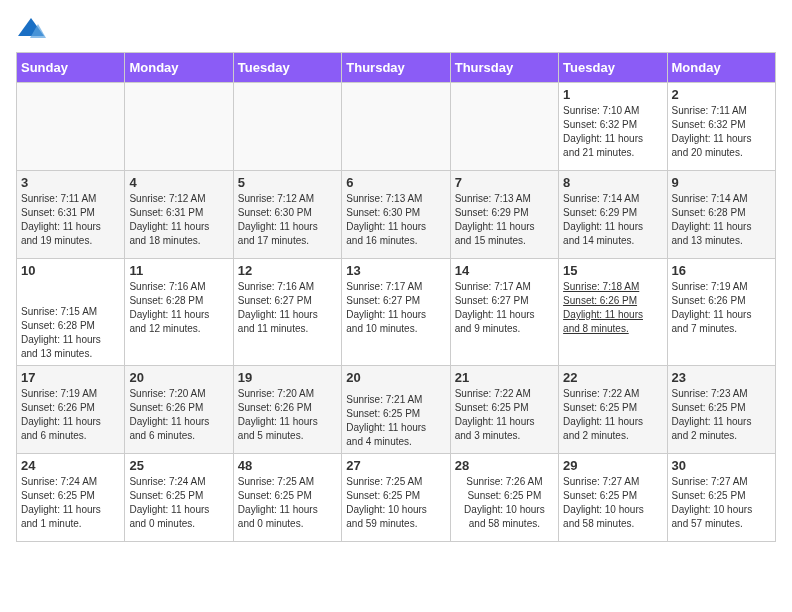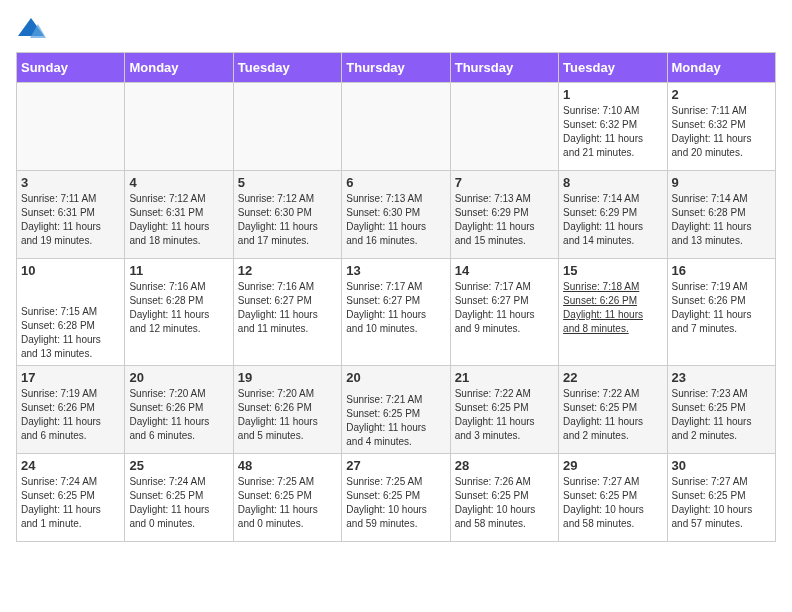--- a/index.html
+++ b/index.html
@@ -310,21 +310,21 @@
         </td>
         <td>
           <span class="day-number">27</span>
           <div class="day-info" style="white-space: pre-line;">Sunrise: 7:25 AM
 Sunset: 6:25 PM
 Daylight: 10 hours
 and 59 minutes.</div>
         </td>
         <td>
           <span class="day-number">28</span>
-          <div class="day-info" style="white-space: pre-line;">Sunrise: 7:26 AM
+          <div class="day-info" style="white-space: pre-line; text-align: center;">Sunrise: 7:26 AM
 Sunset: 6:25 PM
 Daylight: 10 hours
 and 58 minutes.</div>
         </td>
         <td>
           <span class="day-number">29</span>
           <div class="day-info" style="white-space: pre-line;">Sunrise: 7:27 AM
 Sunset: 6:25 PM
 Daylight: 10 hours
 and 58 minutes.</div>

